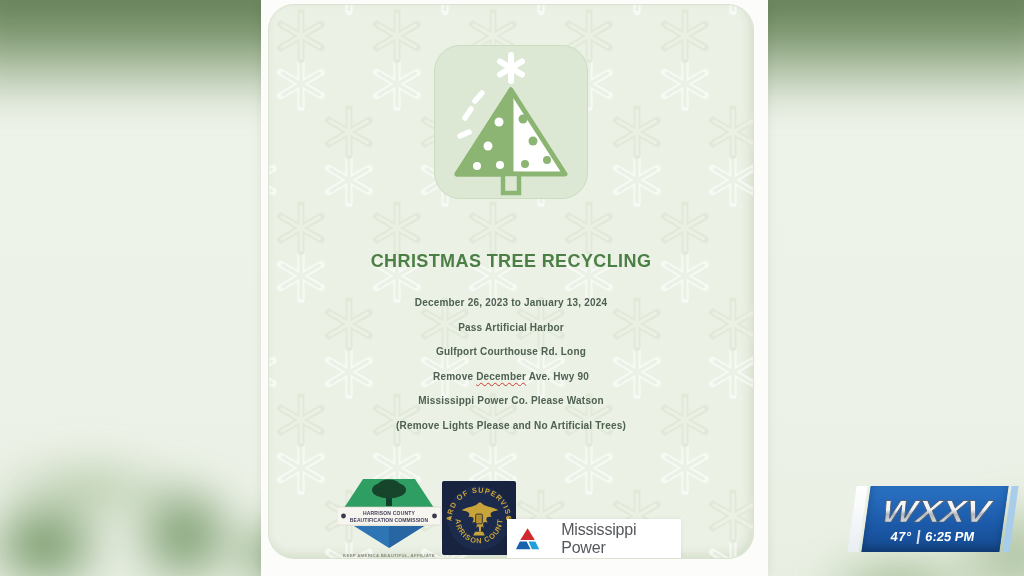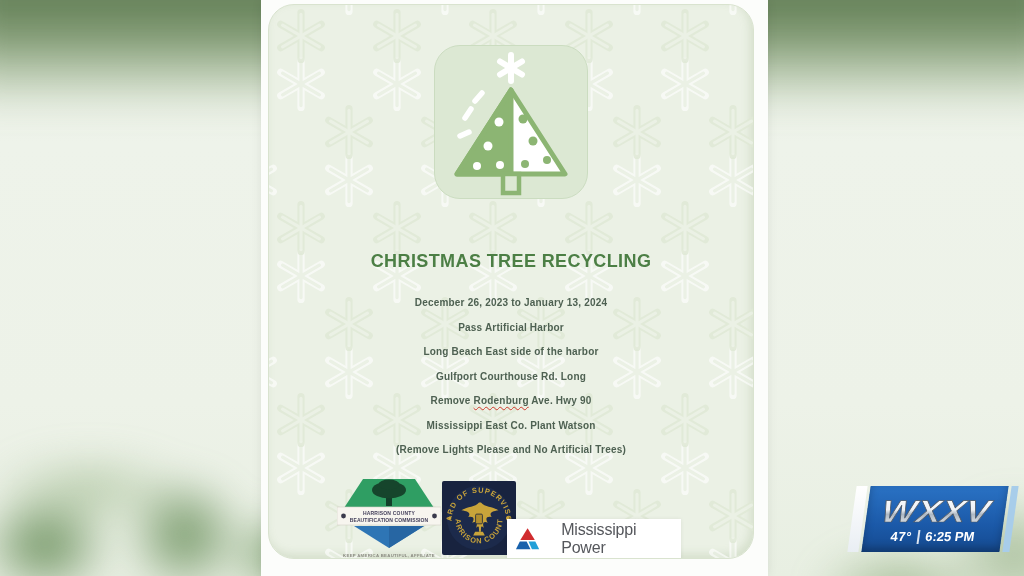--- a/index.html
+++ b/index.html
@@ -940,24 +940,23 @@
             <circle cx="90" cy="118" r="4"></circle>
         </g>
       </svg>
     </div>
 
     <div class="flyer-title">CHRISTMAS TREE RECYCLING</div>
 
     <div class="flyer-lines">
       <p>December 26, 2023 to January 13, 2024</p>
       <p>Pass Artificial Harbor</p>
-      <p>Long Beach East side of the harbor</p>
       <p>Gulfport Courthouse Rd. Long</p>
-      <p><span>Remove </span><span class="misspelled">Rodenburg</span><span> Ave. Hwy 90</span></p>
-      <p>Mississippi East Co. Plant Watson</p>
+      <p><span>Remove </span><span class="misspelled">December</span><span> Ave. Hwy 90</span></p>
+      <p>Mississippi Power Co. Please Watson</p>
       <p>(Remove Lights Please and No Artificial Trees)</p>
     </div>
 
     <svg class="logo-beaut" viewBox="0 0 104 82">
       <polygon points="26,2 78,2 97,31 7,31" fill="#2f9e63"></polygon>
       <g>
         <rect x="49" y="17" width="6" height="12" fill="#123f2a"></rect>
         <ellipse cx="52" cy="13" rx="17" ry="8.5" fill="#16452c"></ellipse>
         <ellipse cx="52" cy="7.5" rx="10.5" ry="5" fill="#16452c"></ellipse>
       </g>

